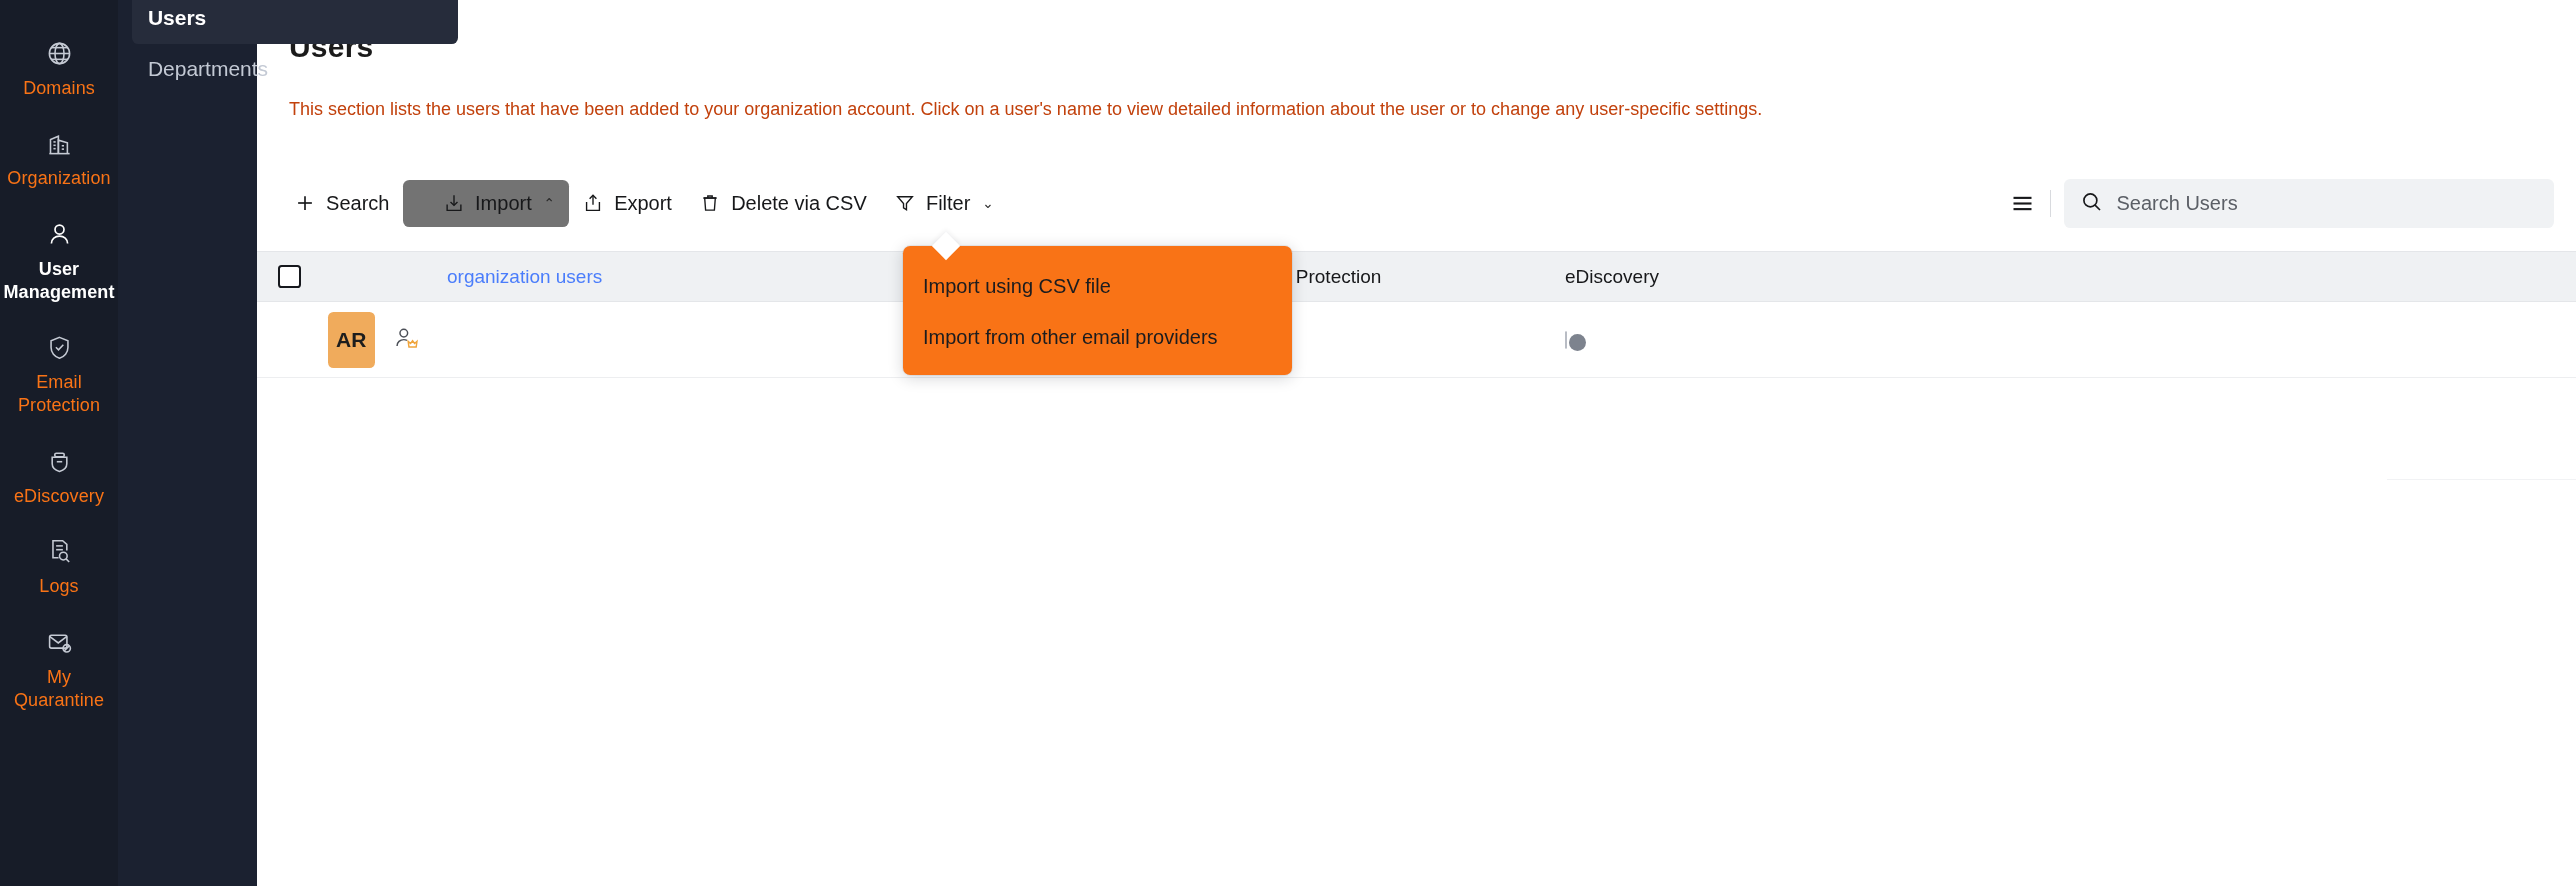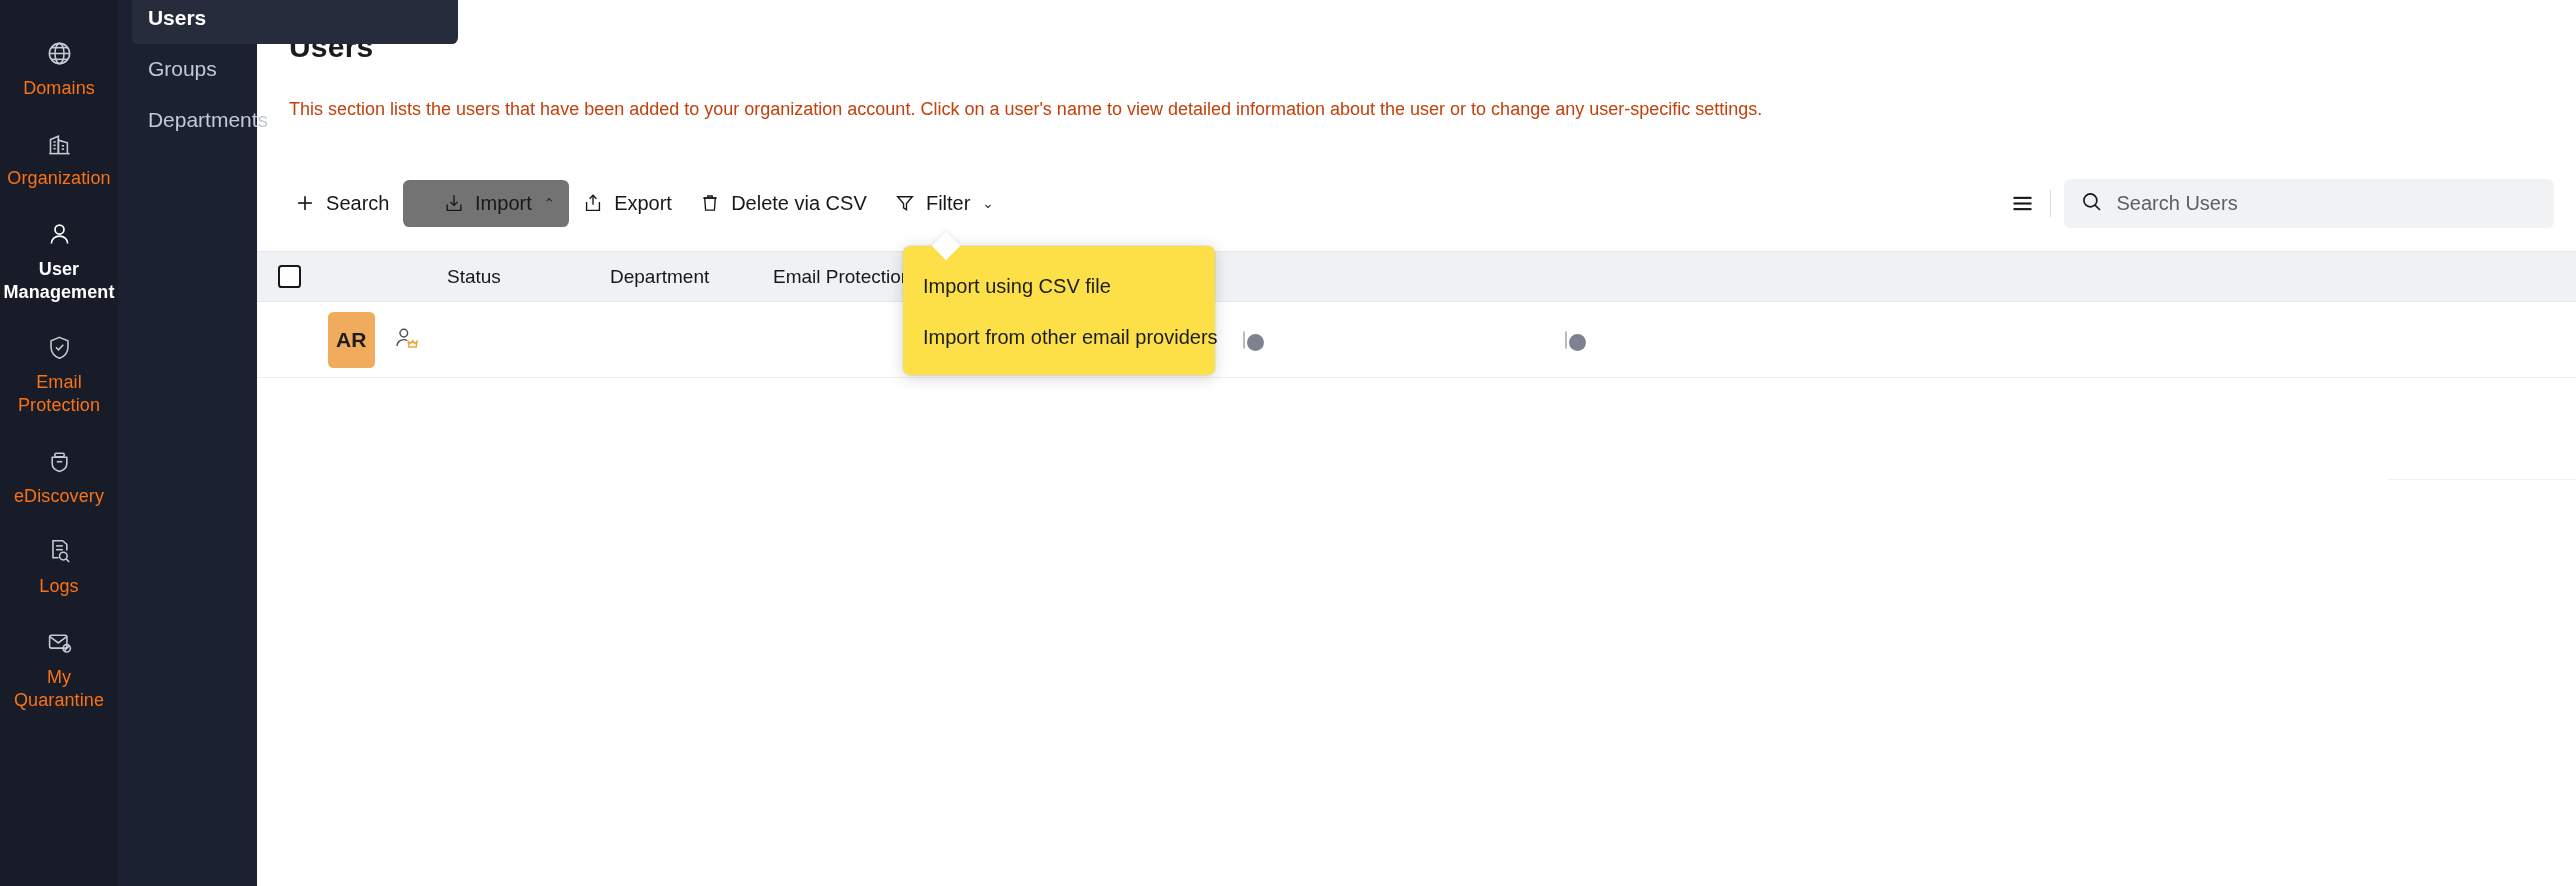--- a/index.html
+++ b/index.html
@@ -176,22 +176,22 @@
     background: #7d838e;
   }
   .ghost-rule {
     position: absolute; left: 2130px; top: 479px; right: 0; height: 0.9px;
     background: #f1f2f4;
   }
 
   
   .dropdown {
     position: absolute; left: 646px; top: 246px;
-    width: 312px;
-    background: #fde047;
+    width: 389px;
+    background: #f97316;
     border-radius: 7.2px;
     box-shadow: 0 2.7px 14.5px rgba(20,25,40,.18), 0 0 0 0.9px rgba(20,25,40,.06);
     padding: 14.5px 0 12.7px 0;
     z-index: 50;
   }
   .dropdown::before {
     content: "";
     position: absolute; left: 33px; top: -10px;
     width: 20px; height: 20px; background: #ffffff;
     transform: rotate(45deg);
@@ -306,23 +306,20 @@
     </div>
 
   </nav>
 
   <nav class="subnav">
     <div class="subnav-inner">
       <div class="subnav-item active">
         <span>Users</span>
       </div>
       <div class="subnav-item">
-        <span>Groups</span>
-      </div>
-      <div class="subnav-item">
         <span>Departments</span>
       </div>
     </div>
   </nav>
 
   <main class="main">
 
     <h1 class="page-title">Users</h1>
     <p class="page-desc">This section lists the users that have been added to your organization account. Click on a user's name to view detailed information about the user or to change any user-specific settings.</p>
 
@@ -404,20 +401,23 @@
     </div>
 
     <div class="table">
 
       <div class="thead">
         <div class="c-check">
           <span class="checkbox"></span>
         </div>
         <div class="c-avatar"></div>
         <div class="c-role"></div>
+        <div class="c-name">
+          <span class="link-blue">organization users</span>
+        </div>
         <div class="c-status">
           <span>Status</span>
         </div>
         <div class="c-dept">
           <span>Department</span>
         </div>
         <div class="c-emailp">
           <span>Email Protection</span>
         </div>
         <div class="c-ediscovery">

